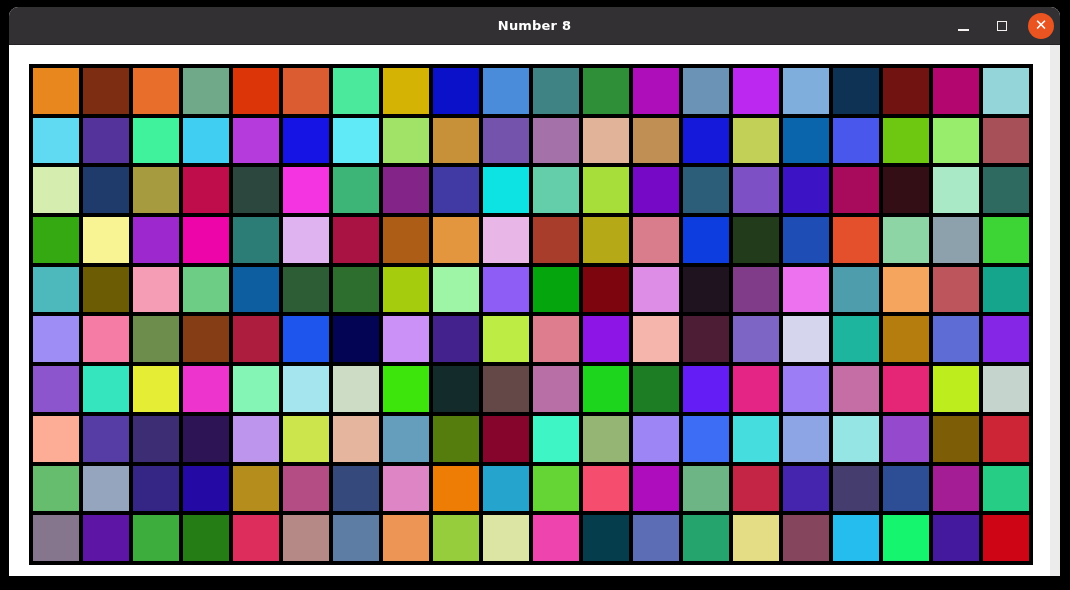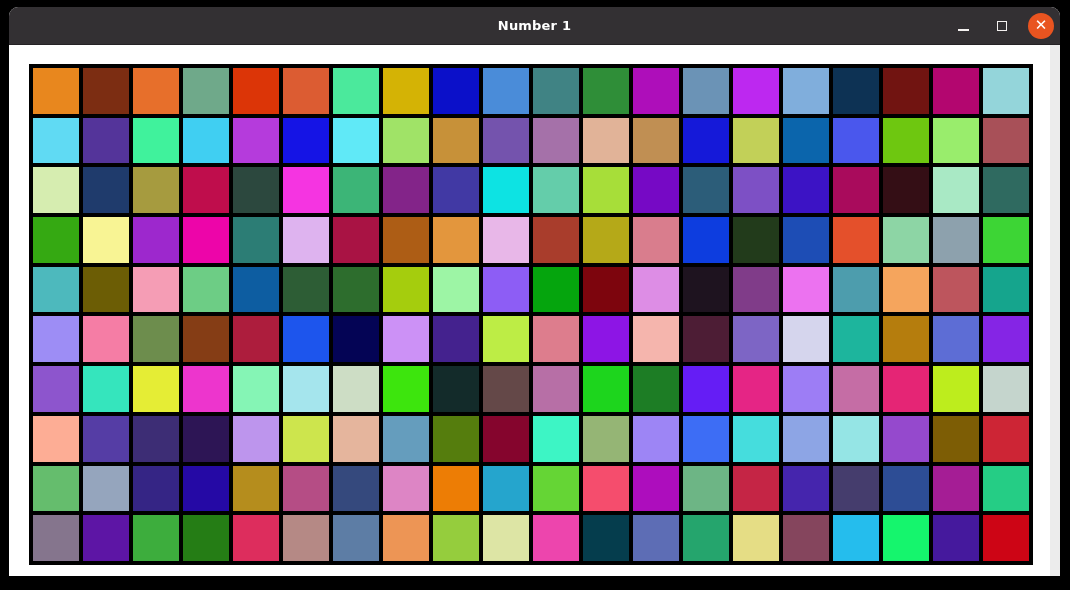--- a/index.html
+++ b/index.html
@@ -88,21 +88,21 @@
   .tile {
     width: 46px;
     height: 45.7px;
   }
 </style>
 </head>
 <body>
 
 <div class="window">
   <div class="titlebar" style="background: rgb(51, 48, 51);">
-    <div class="title">Number 1</div>
+    <div class="title">Number 8</div>
     <div class="controls">
       <div class="ctrl">
         <div class="min-glyph"></div>
       </div>
       <div class="ctrl">
         <div class="max-glyph"></div>
       </div>
       <div class="ctrl close-btn" style="background: rgb(233, 84, 32);">
         <span class="close-glyph">✕</span>
       </div>

